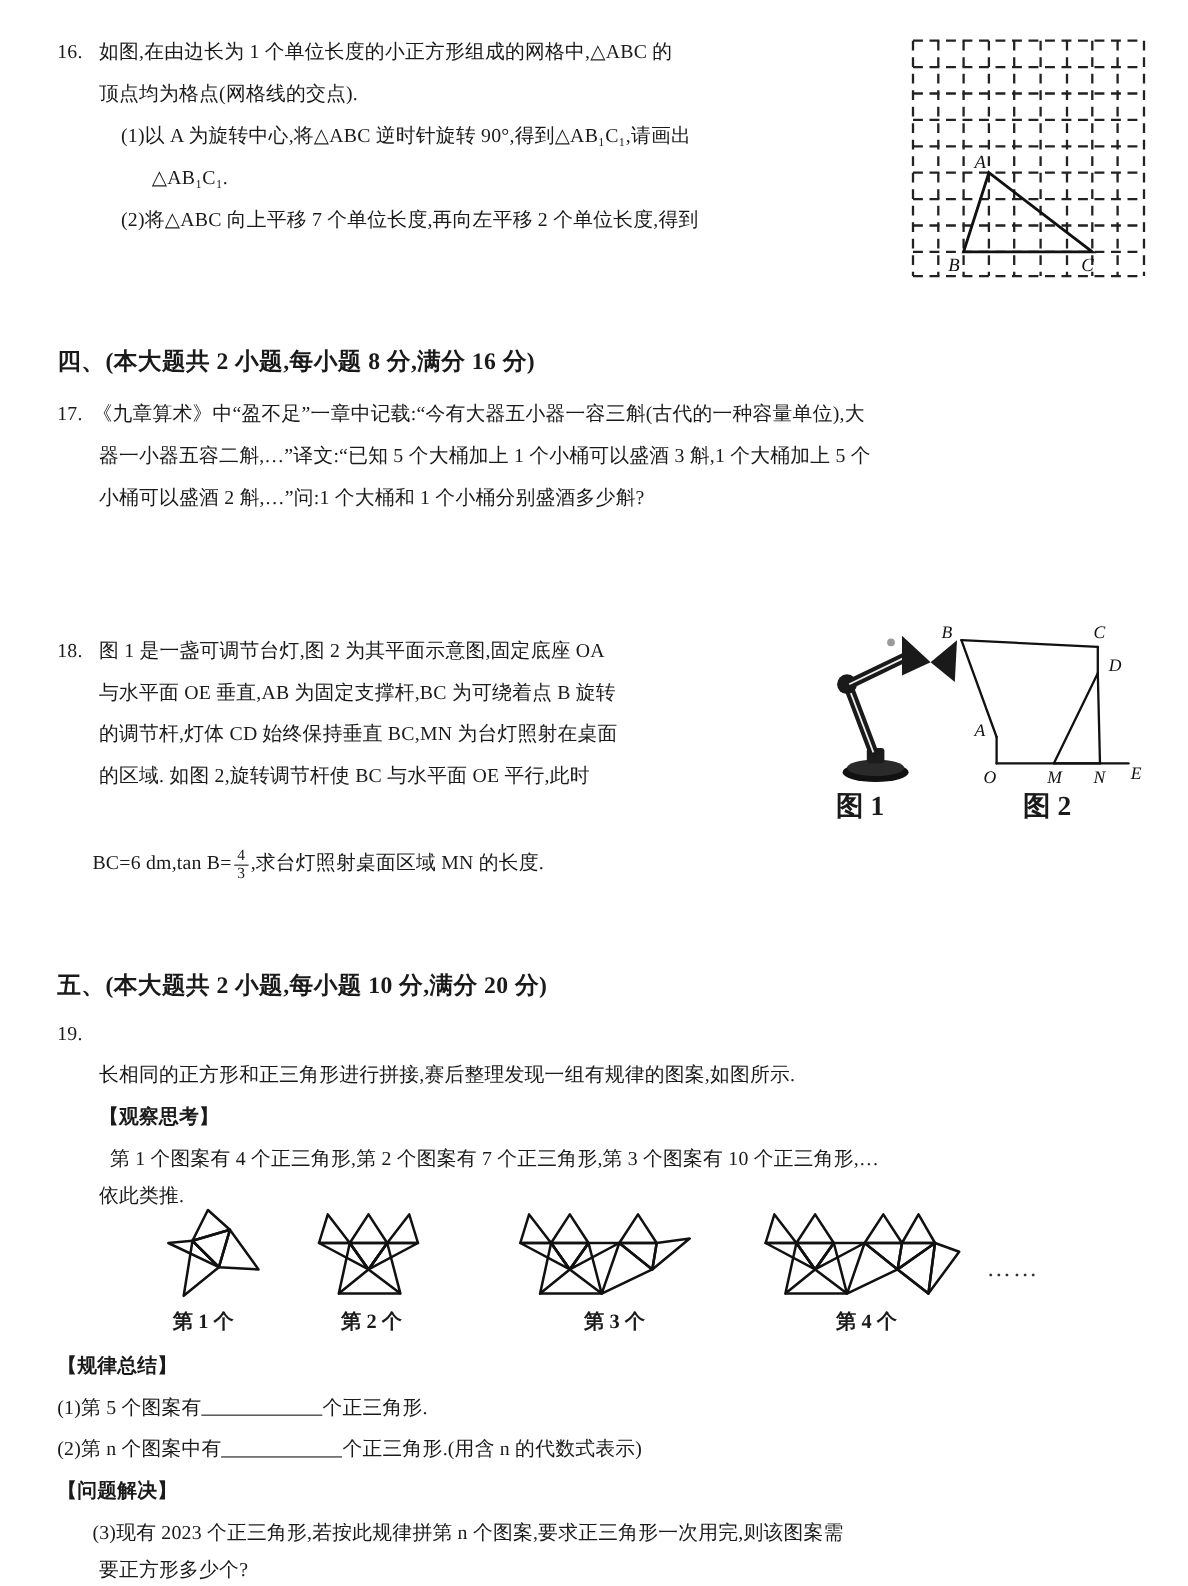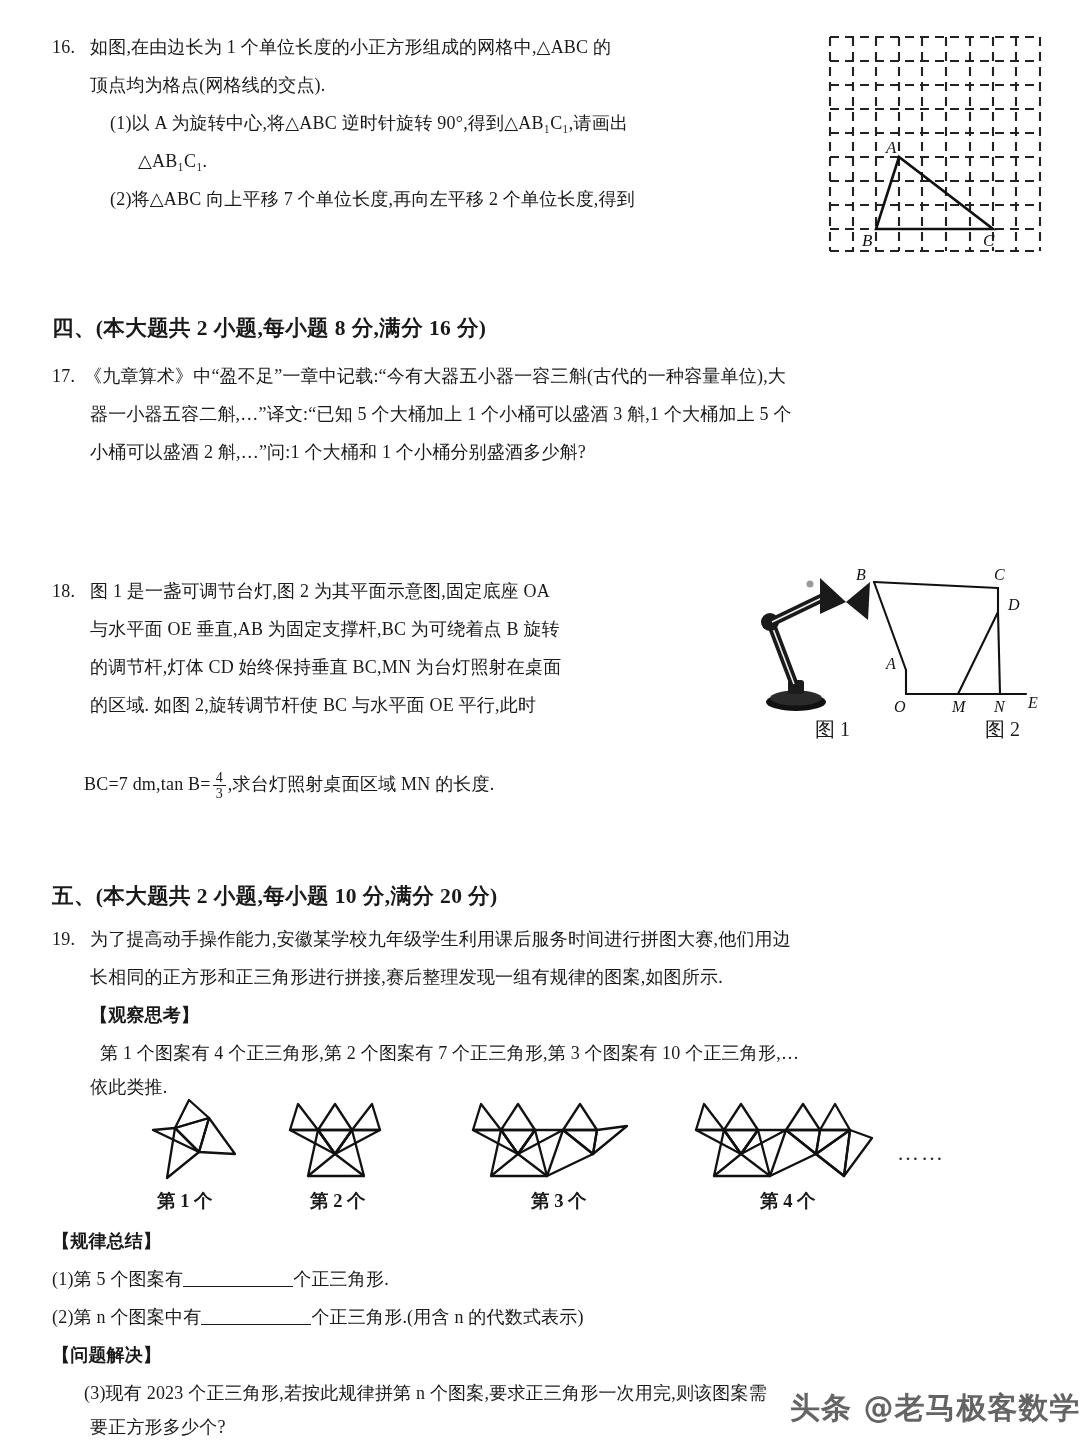--- a/index.html
+++ b/index.html
@@ -43,23 +43,23 @@
     line-height:1.06;
     margin:0 2px;
   }
   .frac .num{display:block;border-bottom:1.4px solid #1a1a1a;padding:0 3px;}
   .frac .den{display:block;padding:0 3px;}
 
   
   .fig{position:absolute;}
   .figcap{
     position:absolute;
-    font-size:20px;
-    font-weight:normal;
-    text-align:right;
+    font-size:25px;
+    font-weight:bold;
+    text-align:left;
     white-space:nowrap;
   }
   .patcap{
     position:absolute;
     font-size:18.5px;
     font-weight:bold;
     white-space:nowrap;
   }
   .dots{
     position:absolute;
@@ -130,21 +130,21 @@
   <div class="qnum" style="left:90px;top:395px;">器一小器五容二斛,…”译文:“已知 5 个大桶加上 1 个小桶可以盛酒 3 斛,1 个大桶加上 5 个</div>
   <div class="qnum" style="left:90px;top:433px;">小桶可以盛酒 2 斛,…”问:1 个大桶和 1 个小桶分别盛酒多少斛?</div>
 
   <div class="qnum" style="left:52px;top:572px;">18.</div>
   <div class="qnum" style="left:90px;top:572px;">图 1 是一盏可调节台灯,图 2 为其平面示意图,固定底座 OA</div>
   <div class="qnum" style="left:90px;top:610px;">与水平面 OE 垂直,AB 为固定支撑杆,BC 为可绕着点 B 旋转</div>
   <div class="qnum" style="left:90px;top:648px;">的调节杆,灯体 CD 始终保持垂直 BC,MN 为台灯照射在桌面</div>
   <div class="qnum" style="left:90px;top:686px;">的区域. 如图 2,旋转调节杆使 BC 与水平面 OE 平行,此时</div>
 
   <div class="qnum" style="left:84px;top:762px;line-height:44px;">
-    <span>BC=7 dm,tan B=</span><span class="frac"><span class="num">4</span><span class="den">3</span></span><span>,求台灯照射桌面区域 MN 的长度.</span>
+    <span>BC=6 dm,tan B=</span><span class="frac"><span class="num">4</span><span class="den">3</span></span><span>,求台灯照射桌面区域 MN 的长度.</span>
   </div>
 
   <div class="fig" style="left:748px;top:568px;">
     <svg width="140" height="150" viewBox="0 0 140 150">
       <ellipse cx="48" cy="134" rx="30" ry="9" fill="#111"></ellipse>
       <ellipse cx="48" cy="130" rx="26" ry="7.5" fill="#2a2a2a"></ellipse>
       <rect x="40" y="112" width="16" height="14" rx="3" fill="#1c1c1c"></rect>
       <path d="M46 116 L24 58" stroke="#1a1a1a" stroke-width="9" stroke-linecap="round" fill="none"></path>
       <path d="M46 116 L24 58" stroke="#eee" stroke-width="1.6" fill="none"></path>
       <circle cx="22" cy="54" r="9" fill="#1a1a1a"></circle>
@@ -177,21 +177,20 @@
       <text x="104" y="146" font-size="16" font-style="italic" font-family="Liberation Serif, serif" fill="#111">M</text>
       <text x="146" y="146" font-size="16" font-style="italic" font-family="Liberation Serif, serif" fill="#111">N</text>
       <text x="180" y="142" font-size="16" font-style="italic" font-family="Liberation Serif, serif" fill="#111">E</text>
     </svg>
   </div>
   <div class="figcap" style="left:930px;top:716px;width:90px;">图 2</div>
 
   <div class="sec" style="left:52px;top:881px;">五、(本大题共 2 小题,每小题 10 分,满分 20 分)</div>
 
   <div class="qnum" style="left:52px;top:920px;">19.</div>
-  <div class="qnum" style="left:90px;top:920px;">为了提高动手操作能力,安徽某学校九年级学生利用课后服务时间进行拼图大赛,他们用边</div>
   <div class="qnum" style="left:90px;top:958px;">长相同的正方形和正三角形进行拼接,赛后整理发现一组有规律的图案,如图所示.</div>
 
   <div class="qnum bracket" style="left:90px;top:996px;">【观察思考】</div>
   <div class="qnum" style="left:100px;top:1034px;">第 1 个图案有 4 个正三角形,第 2 个图案有 7 个正三角形,第 3 个图案有 10 个正三角形,…</div>
   <div class="qnum" style="left:90px;top:1068px;">依此类推.</div>
 
   <div class="fig" style="left:143px;top:1096px;">
     <svg width="106" height="92" viewBox="0 0 106 92">
       <g stroke="#111" stroke-width="2.3" fill="none" stroke-linejoin="round">
         <polygon points="32,32 66,22 56,56"></polygon>
@@ -274,15 +273,14 @@
   </div>
 
   <div class="qnum" style="left:52px;top:1298px;">
     <span>(2)第 n 个图案中有</span><span class="blank" style="width:110px;"></span><span>个正三角形.(用含 n 的代数式表示)</span>
   </div>
 
   <div class="qnum bracket" style="left:52px;top:1336px;">【问题解决】</div>
   <div class="qnum" style="left:52px;top:1374px;margin-left:32px;">(3)现有 2023 个正三角形,若按此规律拼第 n 个图案,要求正三角形一次用完,则该图案需</div>
   <div class="qnum" style="left:90px;top:1408px;">要正方形多少个?</div>
 
-  <div class="wm" style="left:790px;top:1388px;">头条 @老马极客数学</div>
 
 </div>
 
 </body></html>

